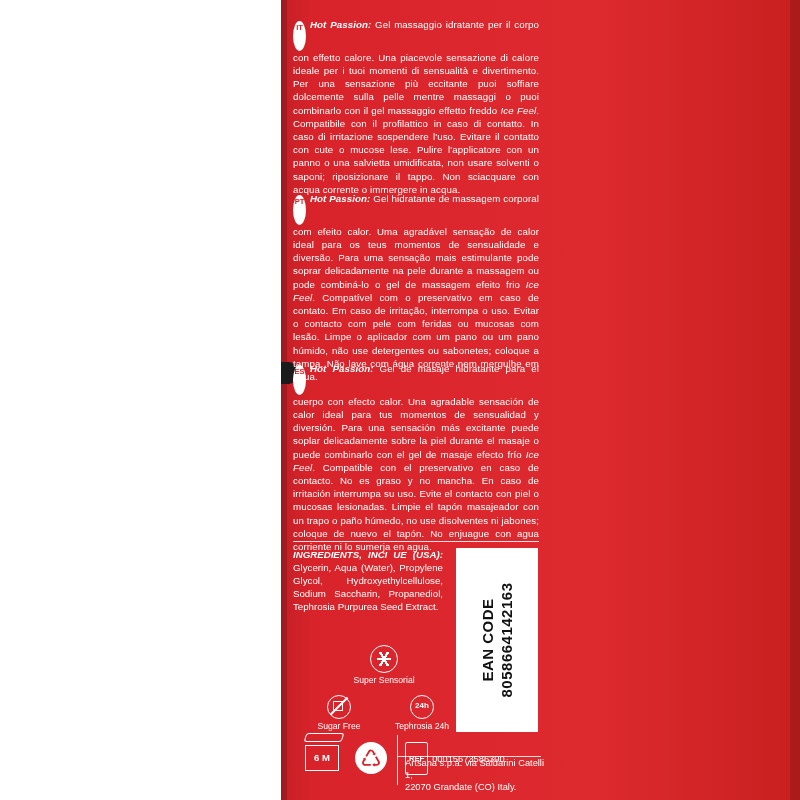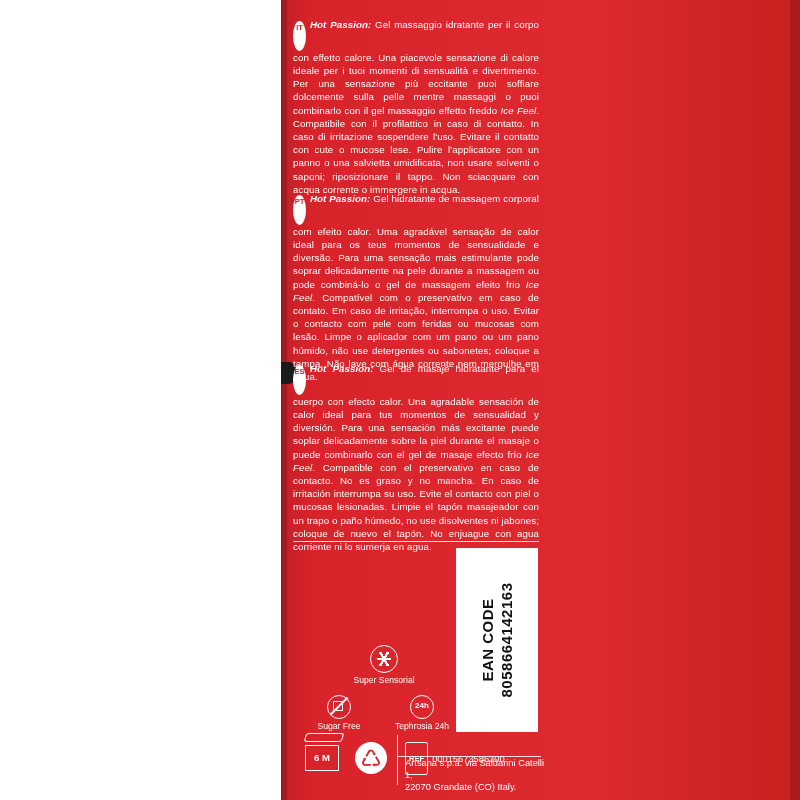--- a/index.html
+++ b/index.html
@@ -315,20 +315,23 @@
       <div class="block" style="top:182px;">
         <p class="lang-para"><span class="flagbadge">PT</span><span class="brand">Hot Passion:</span><span> Gel hidratante de massagem corporal com efeito calor. Uma agradável sensação de calor ideal para os teus momentos de sensualidade e diversão. Para uma sensação mais estimulante pode soprar delicadamente na pele durante a massagem ou pode combiná-lo o gel de massagem efeito frio </span><span class="ital">Ice Feel</span><span>. Compatível com o preservativo em caso de contato. Em caso de irritação, interrompa o uso. Evitar o contacto com pele com feridas ou mucosas com lesão. Limpe o aplicador com um pano ou um pano húmido, não use detergentes ou sabonetes; coloque a tampa. Não lave com água corrente nem mergulhe em água.</span></p>
       </div>
 
       <div class="block" style="top:352px;">
         <p class="lang-para"><span class="flagbadge">ES</span><span class="brand">Hot Passion:</span><span> Gel de masaje hidratante para el cuerpo con efecto calor. Una agradable sensación de calor ideal para tus momentos de sensualidad y diversión. Para una sensación más excitante puede soplar delicadamente sobre la piel durante el masaje o puede combinarlo con el gel de masaje efecto frío </span><span class="ital">Ice Feel</span><span>. Compatible con el preservativo en caso de contacto. No es graso y no mancha. En caso de irritación interrumpa su uso. Evite el contacto con piel o mucosas lesionadas. Limpie el tapón masajeador con un trapo o paño húmedo, no use disolventes ni jabones; coloque de nuevo el tapón. No enjuague con agua corriente ni lo sumerja en agua.</span></p>
       </div>
 
       <div class="rule-top"></div>
 
+      <div class="ingredients">
+        <span class="head">INGREDIENTS, INCI UE (USA):</span><span> Glycerin, Aqua (Water), Propylene Glycol, Hydroxyethylcellulose, Sodium Saccharin, Propanediol, Tephrosia Purpurea Seed Extract.</span>
+      </div>
 
       <div class="ean-box">
         <div class="ean-text">
           <span>EAN CODE</span><br>
           <span>8058664142163</span>
         </div>
       </div>
 
       <div class="icons">
         <div class="icon-item" style="left:28px; top:0; width:90px;">

